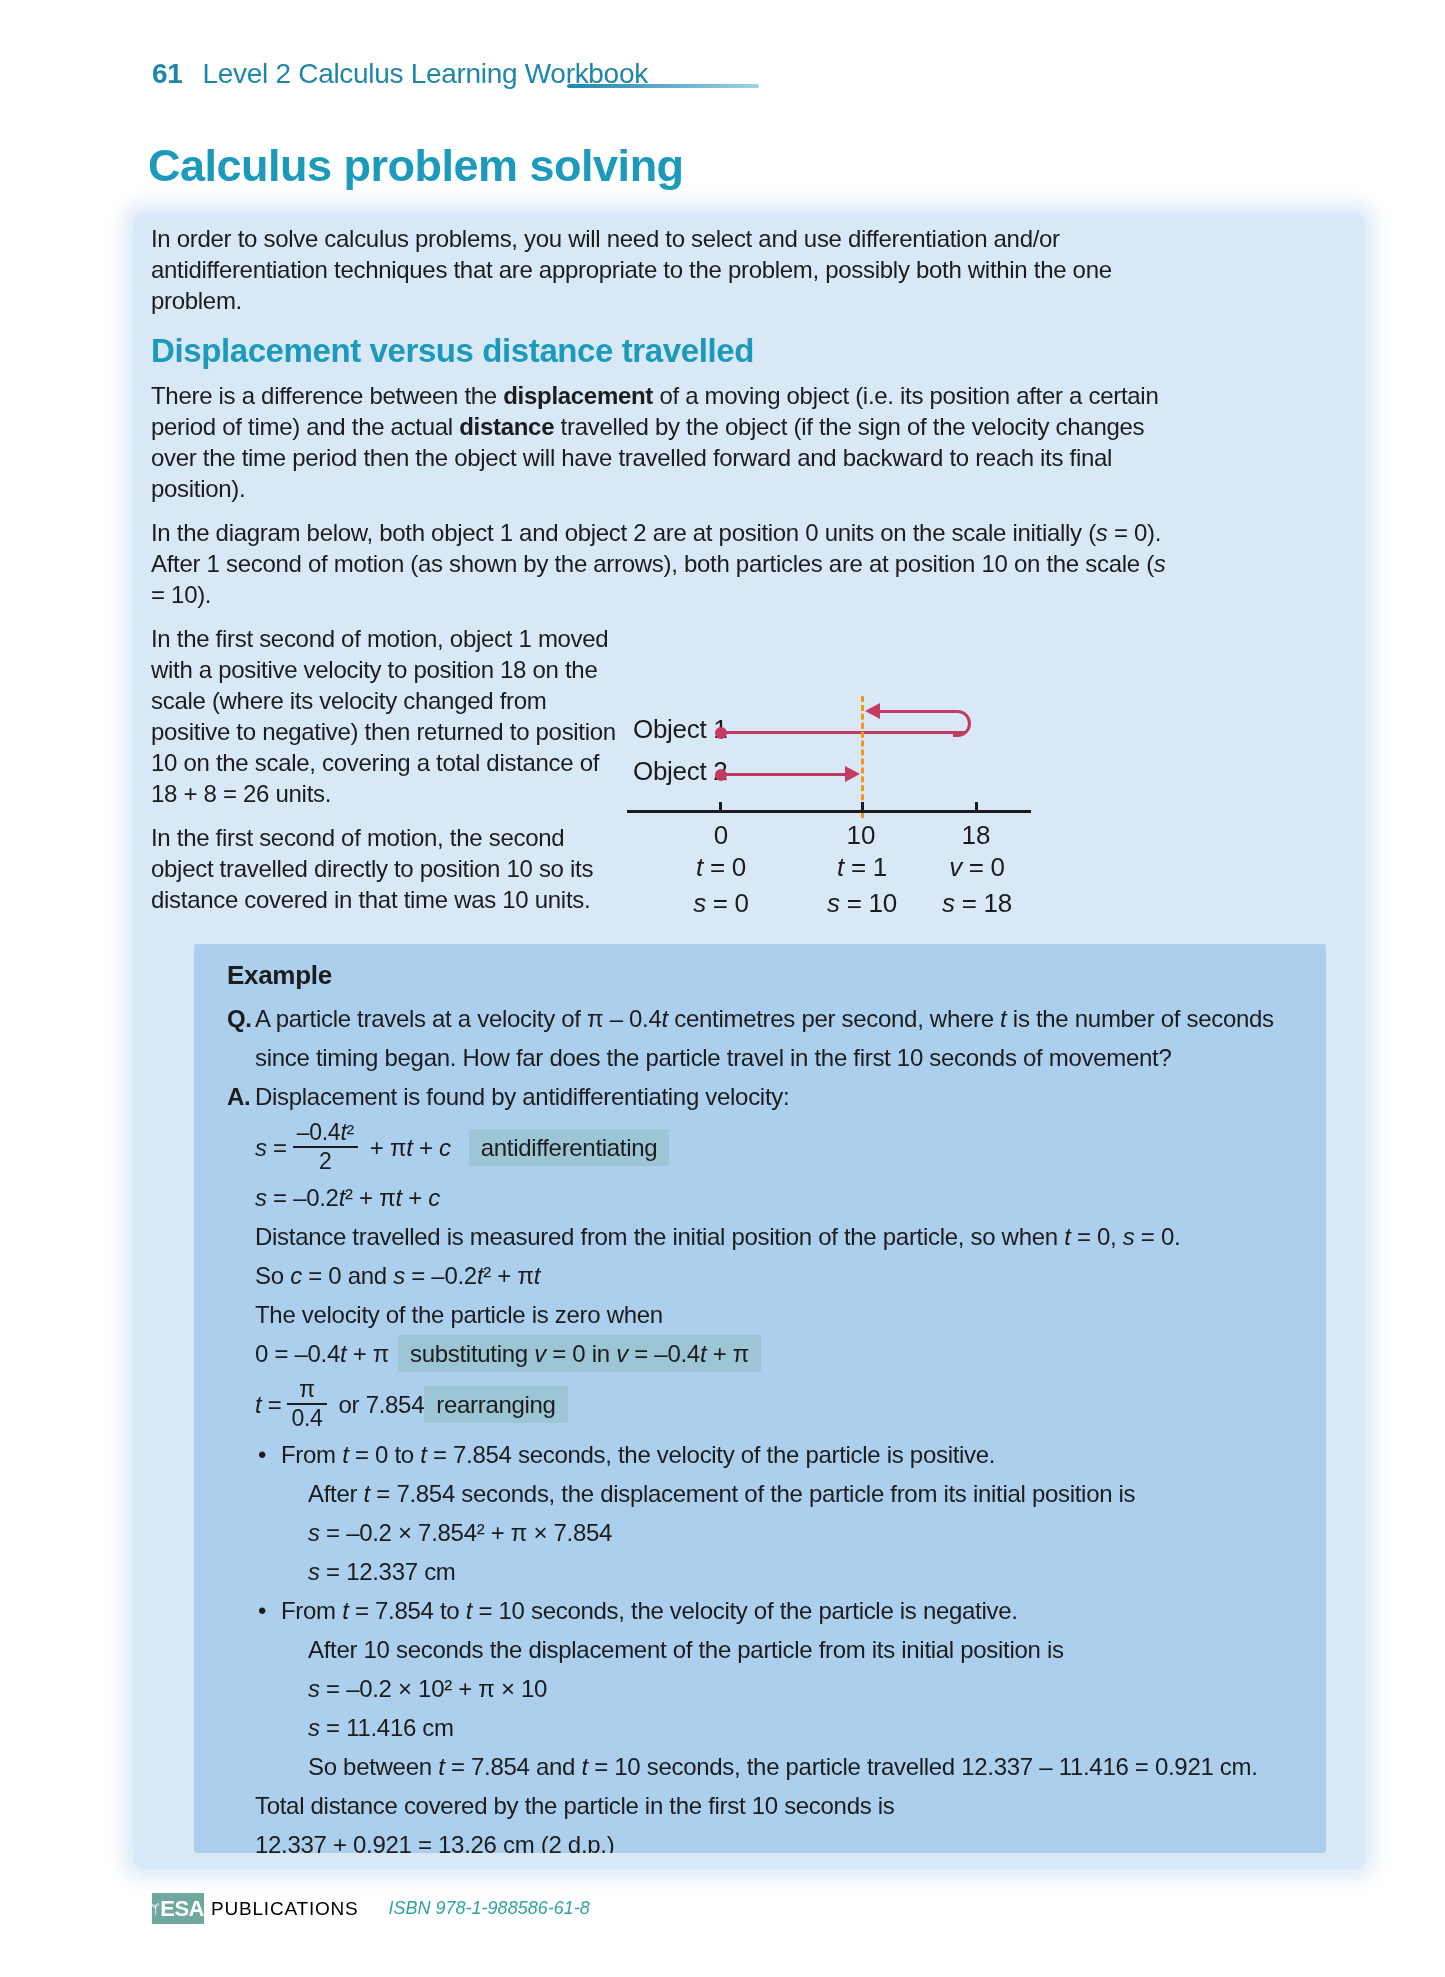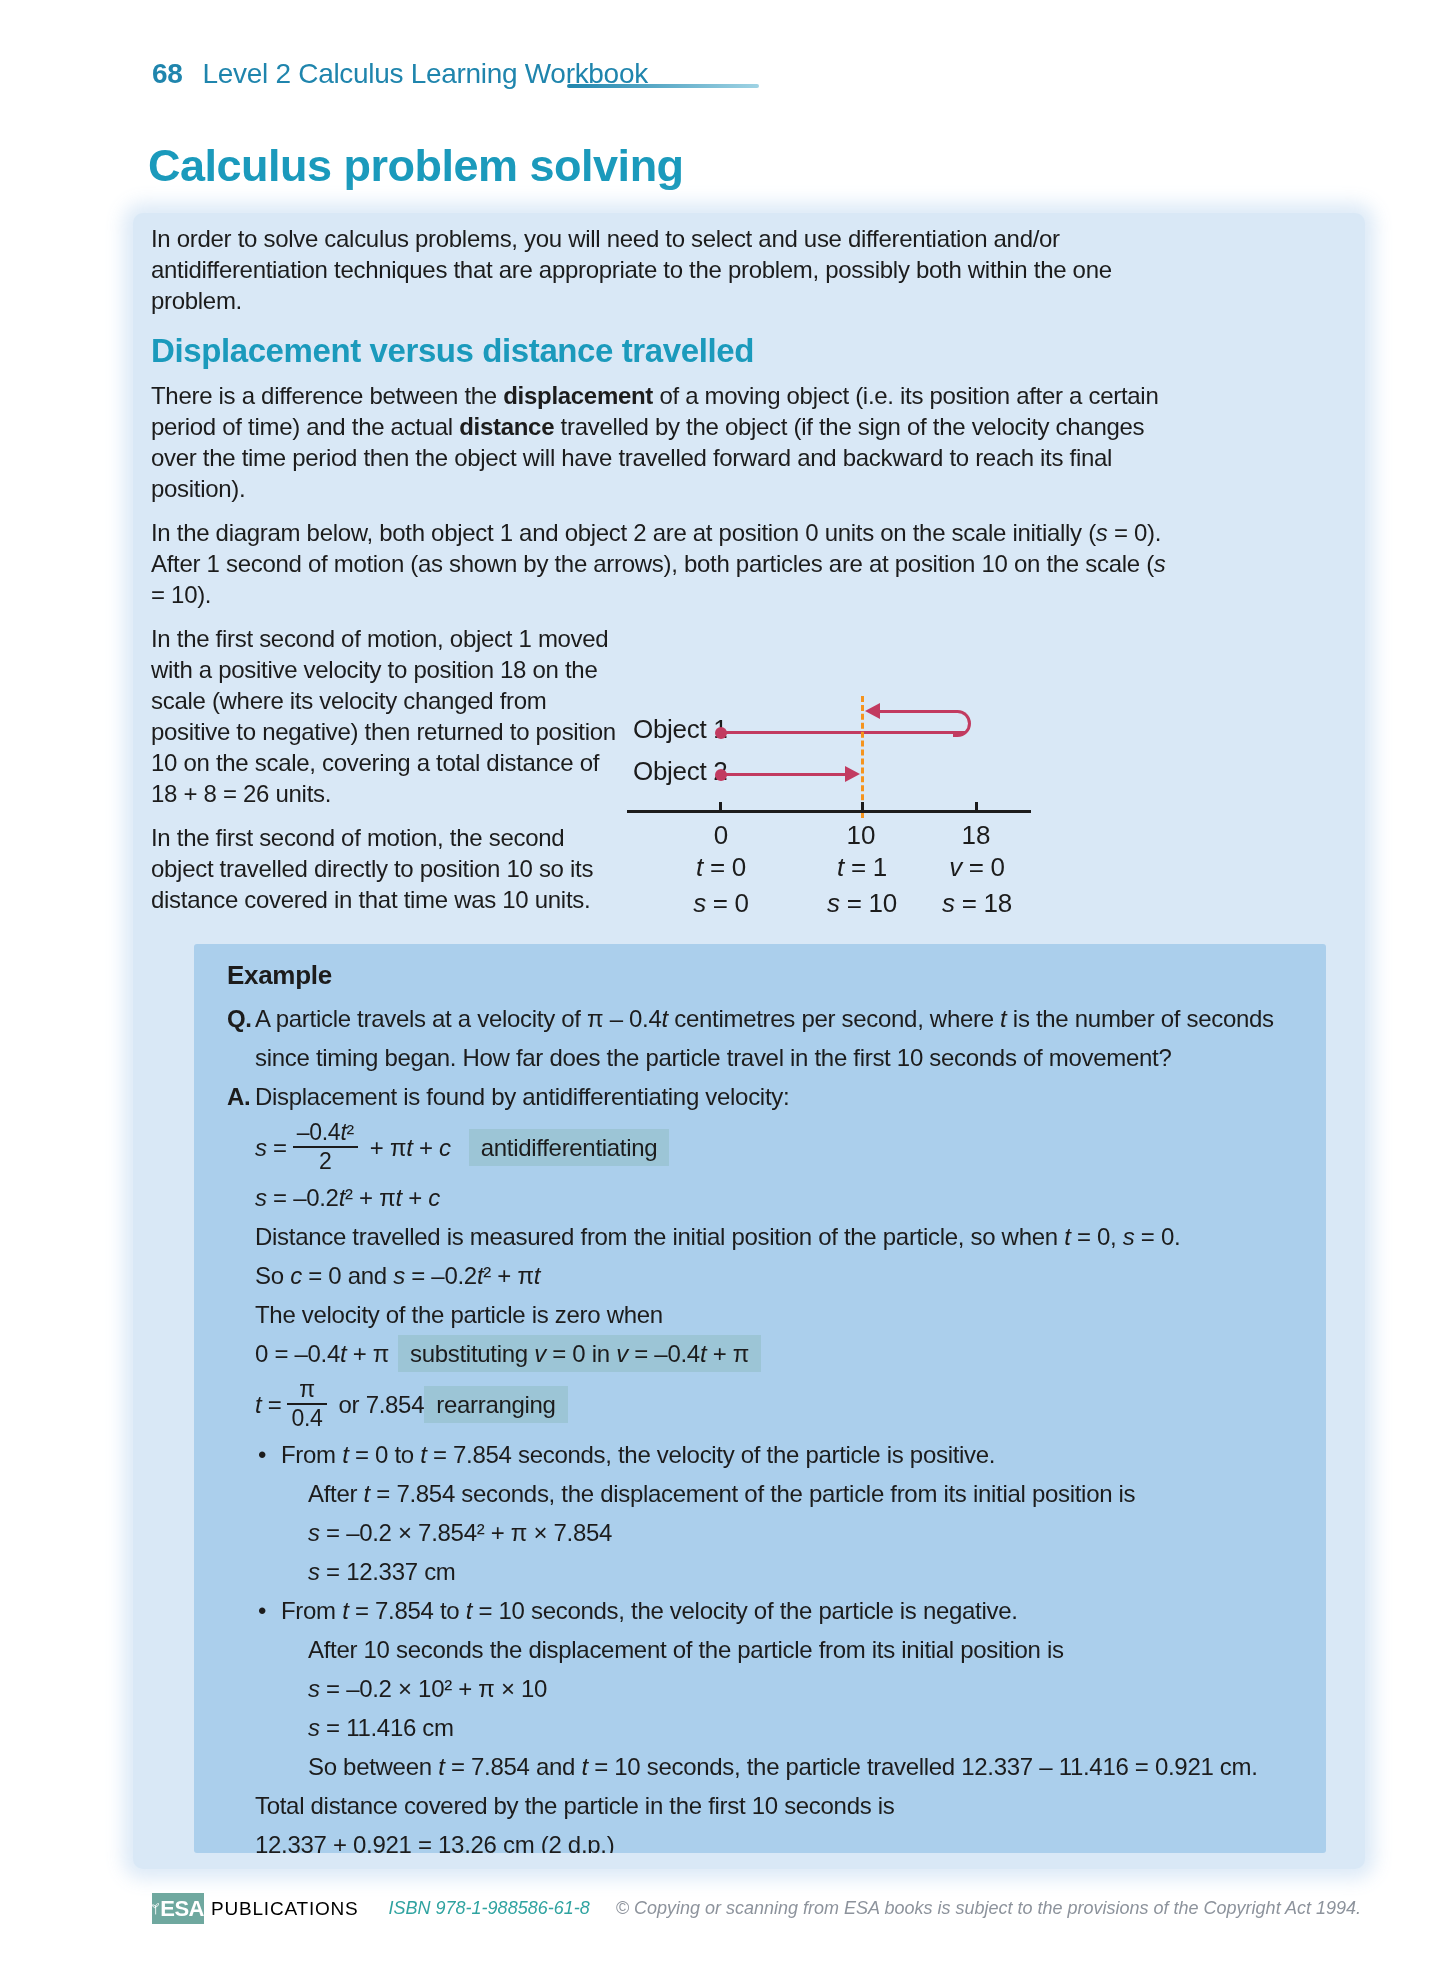--- a/index.html
+++ b/index.html
@@ -64,21 +64,21 @@
     align-items:center; justify-content:center; font-weight:bold; font-size:22px; letter-spacing:-0.5px; }
   .logo svg { margin-right:1px; }
   .publisher { color:#000000; font-size:19px; letter-spacing:0.8px; margin-left:7px; }
   .isbn { color:#2fa3a0; font-style:italic; font-size:18px; margin-left:30px;text-align:center; }
   .copyright { color:#8d939c; font-style:italic; font-size:18px; margin-left:26px; }
 </style>
 </head>
 <body>
 
 <div class="hdr">
-  <span class="num">68</span><span>Level 2 Calculus Learning Workbook</span>
+  <span class="num">61</span><span>Level 2 Calculus Learning Workbook</span>
 </div>
 <div class="hdr-rule"></div>
 
 <div class="page-title">Calculus problem solving</div>
 
 <div class="panel">
   <div class="flow">
     <p class="body-text">In order to solve calculus problems, you will need to select and use differentiation and/or antidifferentiation techniques that are appropriate to the problem, possibly both within the one problem.</p>
     <div class="sec-head">Displacement versus distance travelled</div>
     <p class="body-text">There is a difference between the <b>displacement</b> of a moving object (i.e. its position after a certain period of time) and the actual <b>distance</b> travelled by the object (if the sign of the velocity changes over the time period then the object will have travelled forward and backward to reach its final position).</p>
@@ -178,14 +178,13 @@
 
 <div class="footer">
   <div class="logo">
     <svg width="12" height="20" viewBox="0 0 12 20">
       <path d="M6 19 V4 M6 8 C3 8 1 6 1 3 C4 3 6 5 6 8 M6 6 C9 6 11 4 11 1 C8 1 6 3 6 6" stroke="#ffffff" stroke-width="1.4" fill="none"></path>
     </svg>
     <span>ESA</span>
   </div>
   <span class="publisher">PUBLICATIONS</span>
   <span class="isbn">ISBN 978-1-988586-61-8</span>
-  <span class="copyright">© Copying or scanning from ESA books is subject to the provisions of the Copyright Act 1994.</span>
 </div>
 
 </body></html>

